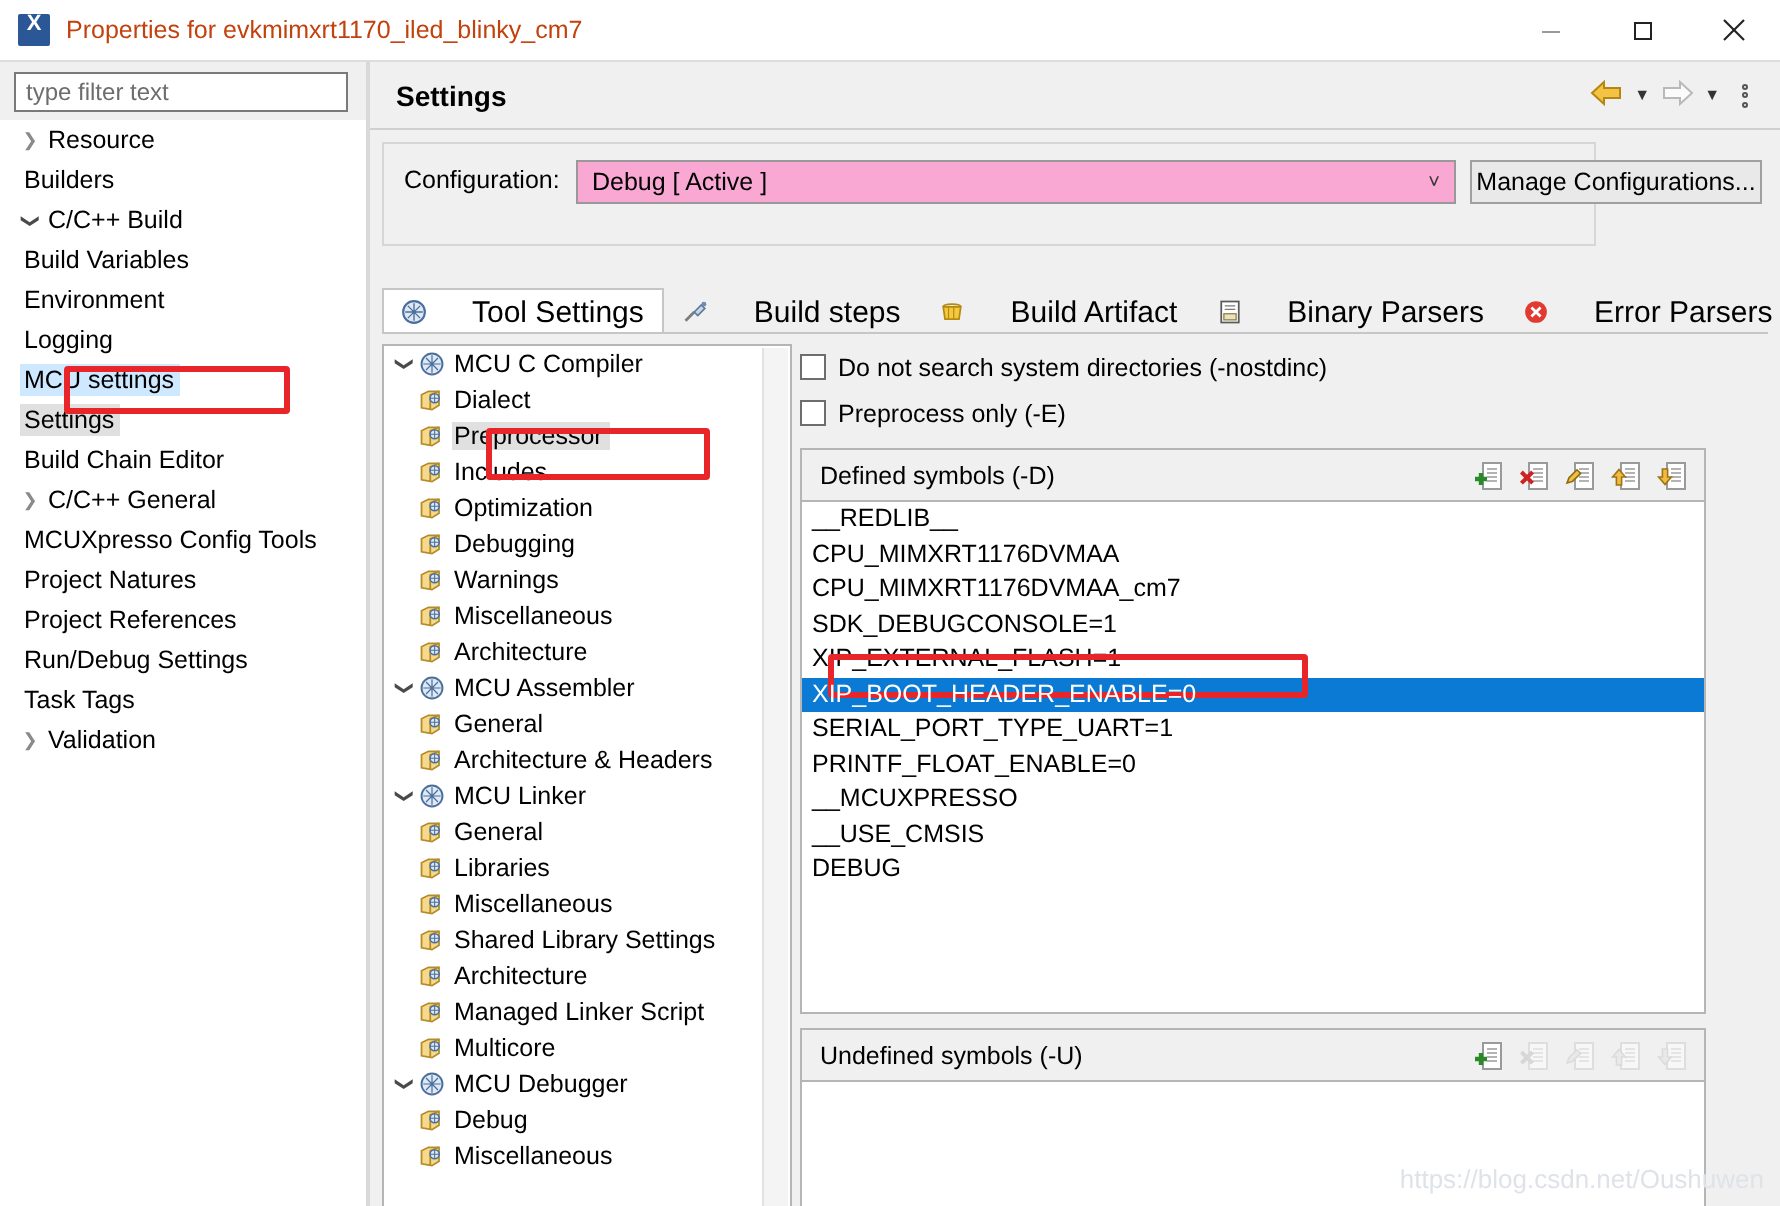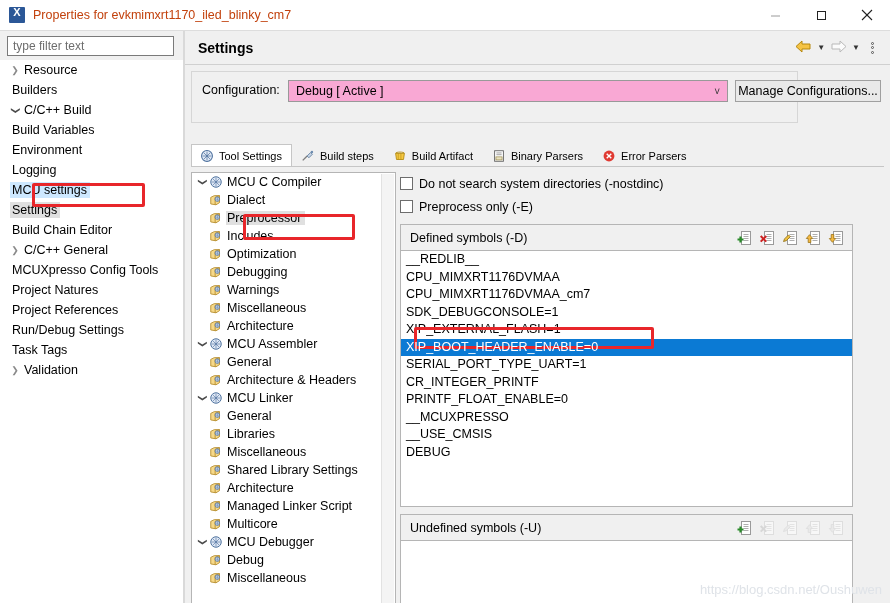--- a/index.html
+++ b/index.html
@@ -103,22 +103,22 @@
     background: #e9e9e9; border: 1px solid #a0a0a0;
     display: flex; align-items: center; justify-content: center; font-size: 12.5px;
   }
 
   
   .tabs {
     position: absolute; left: 6px; top: 112px; width: 693px; height: 24px;
     display: flex; align-items: flex-end;
   }
   .tab {
-    height: 23px; display: flex; align-items: center; gap: 5px;
-    padding: 0 9px 0 8px; font-size: 11px; white-space: nowrap;
+    height: 23px; display: flex; align-items: center; gap: 22px;
+    padding: 0 9px 0 8px; font-size: 15px; white-space: nowrap;
     border: 1px solid transparent; border-bottom: none;
   }
   .tab.active { background: #ffffff; border-color: #c6c6c6; }
   .tabs-rule { position: absolute; left: 6px; top: 135px; width: 693px; height: 1px; background: #c6c6c6; }
 
   
   .tooltree {
     position: absolute; left: 6px; top: 141px; width: 205px; height: 462px;
     background: #ffffff; border: 1px solid #b5b5b5; overflow: hidden;
   }
@@ -668,21 +668,20 @@
         </div>
         <div class="group-body" style="height:255px;" id="ds-list">
             <div class="sym-selbar" style="top: 87.5px;"></div>
             <div class="symrow"><span>__REDLIB__</span></div>
             <div class="symrow"><span>CPU_MIMXRT1176DVMAA</span></div>
             <div class="symrow"><span>CPU_MIMXRT1176DVMAA_cm7</span></div>
             <div class="symrow"><span>SDK_DEBUGCONSOLE=1</span></div>
             <div class="symrow"><span>XIP_EXTERNAL_FLASH=1</span></div>
             <div class="symrow sel" style="background: transparent; position: relative; color: rgb(255, 255, 255); z-index: 2;"><span>XIP_BOOT_HEADER_ENABLE=0</span></div>
             <div class="symrow"><span>SERIAL_PORT_TYPE_UART=1</span></div>
-            <div class="symrow"><span>CR_INTEGER_PRINTF</span></div>
             <div class="symrow"><span>PRINTF_FLOAT_ENABLE=0</span></div>
             <div class="symrow"><span>__MCUXPRESSO</span></div>
             <div class="symrow"><span>__USE_CMSIS</span></div>
             <div class="symrow"><span>DEBUG</span></div>
           </div>
       </div>
 
       <div class="group" style="top:342px;height:120px;">
         <div class="group-head">
           <span class="group-title">Undefined symbols (-U)</span>

